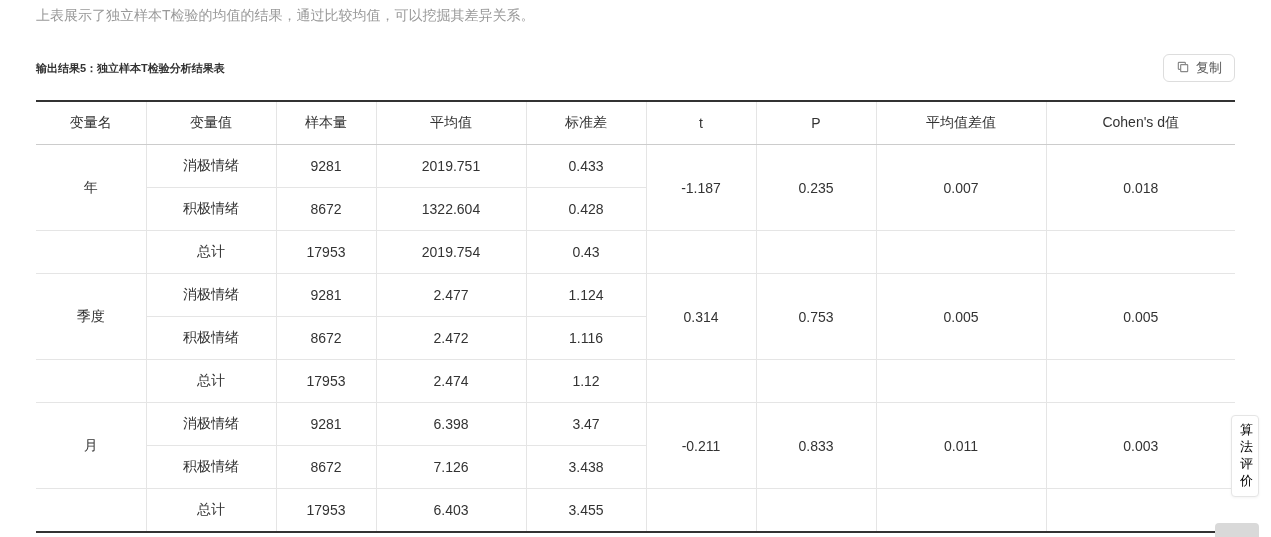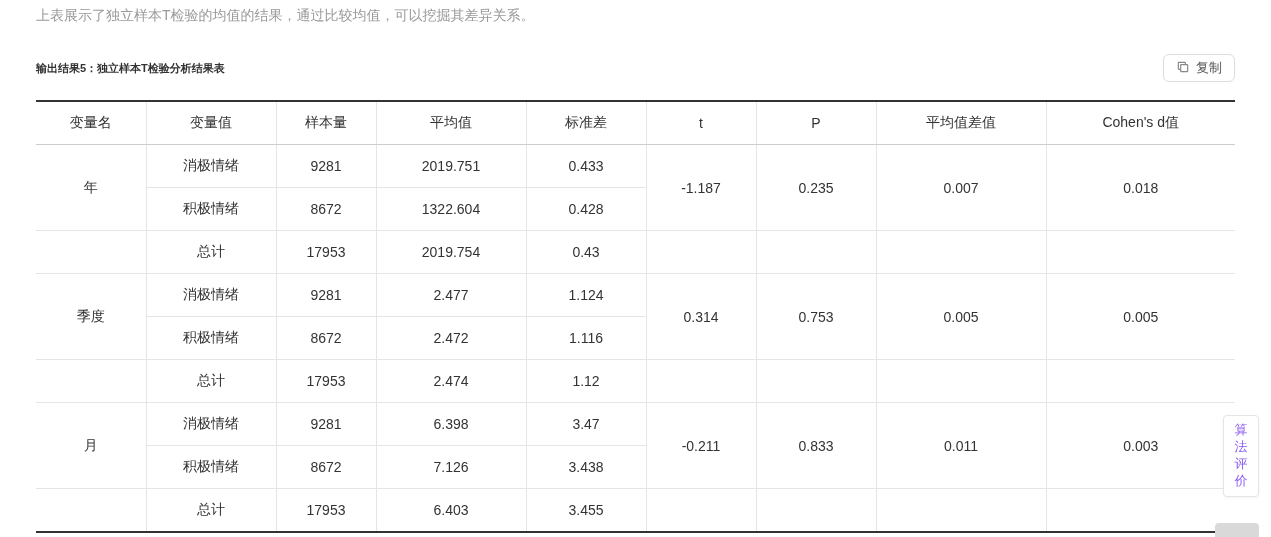--- a/index.html
+++ b/index.html
@@ -79,25 +79,25 @@
   .col-diff    { width: 170px; }
   .eval-btn {
     position: fixed;
     right: 12px;
     bottom: 40px;
     background: #fff;
     border: 1px solid #e5e5e5;
     border-radius: 4px;
     padding: 6px 8px;
     font-size: 13px;
-    color: #8b5cf6;
+    color: #000000;
     line-height: 1.3;
     cursor: pointer;
     box-shadow: 0 1px 3px rgba(0,0,0,0.05);
-    width: 36px;
+    width: 28px;
     text-align: center;
   }
   .gray-block {
     position: fixed;
     right: 12px;
     bottom: 0;
     width: 44px;
     height: 14px;
     background: #d9d9d9;
     border-radius: 4px 4px 0 0;

